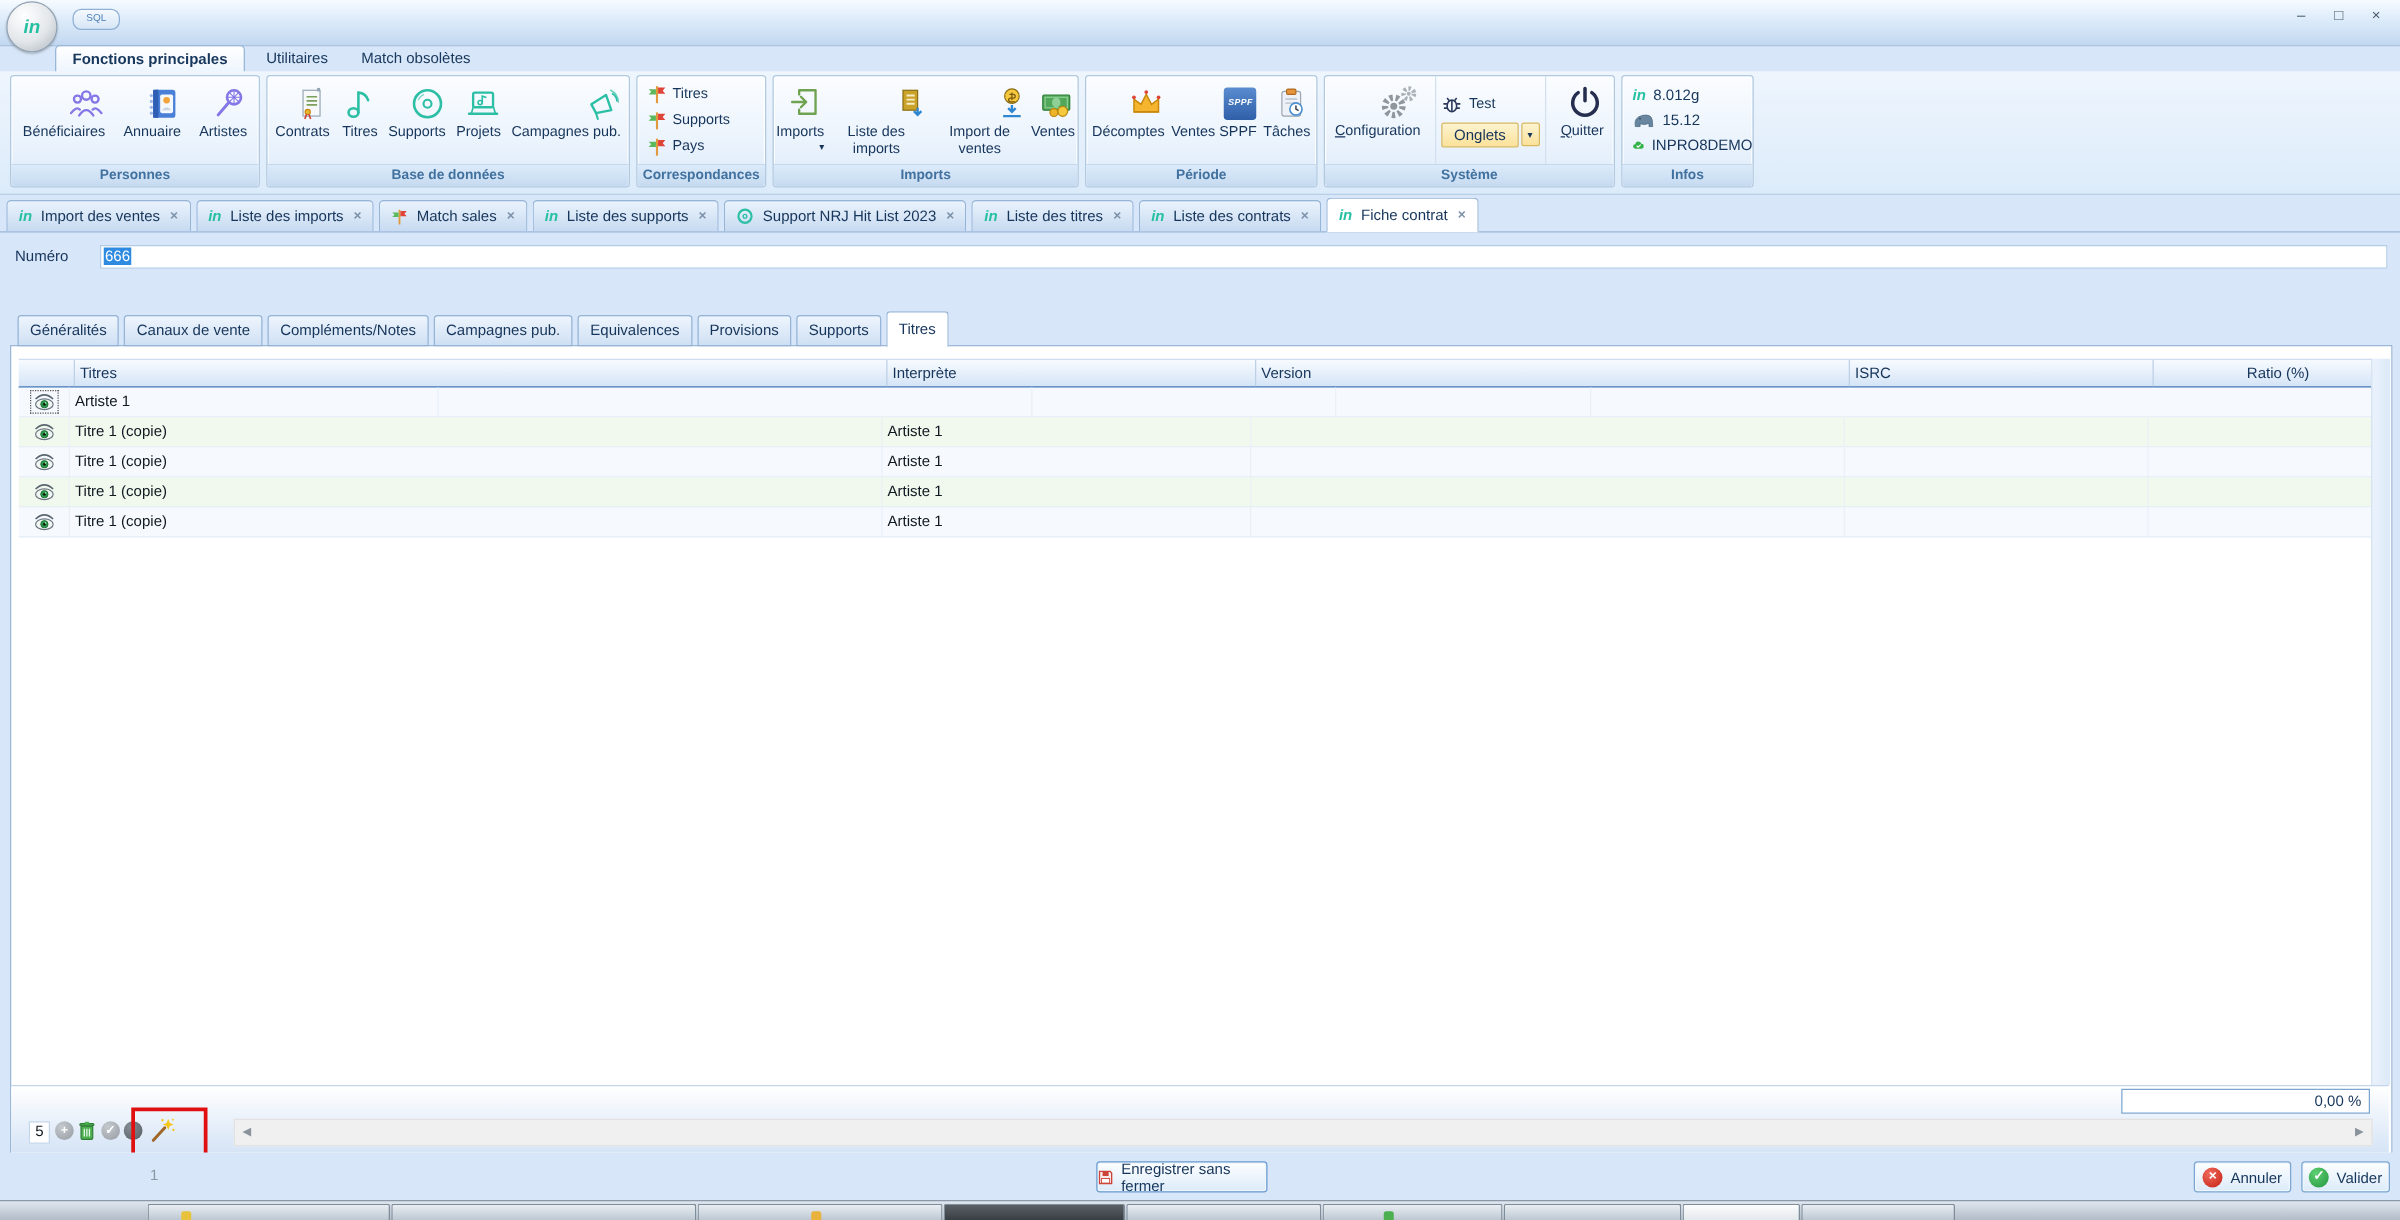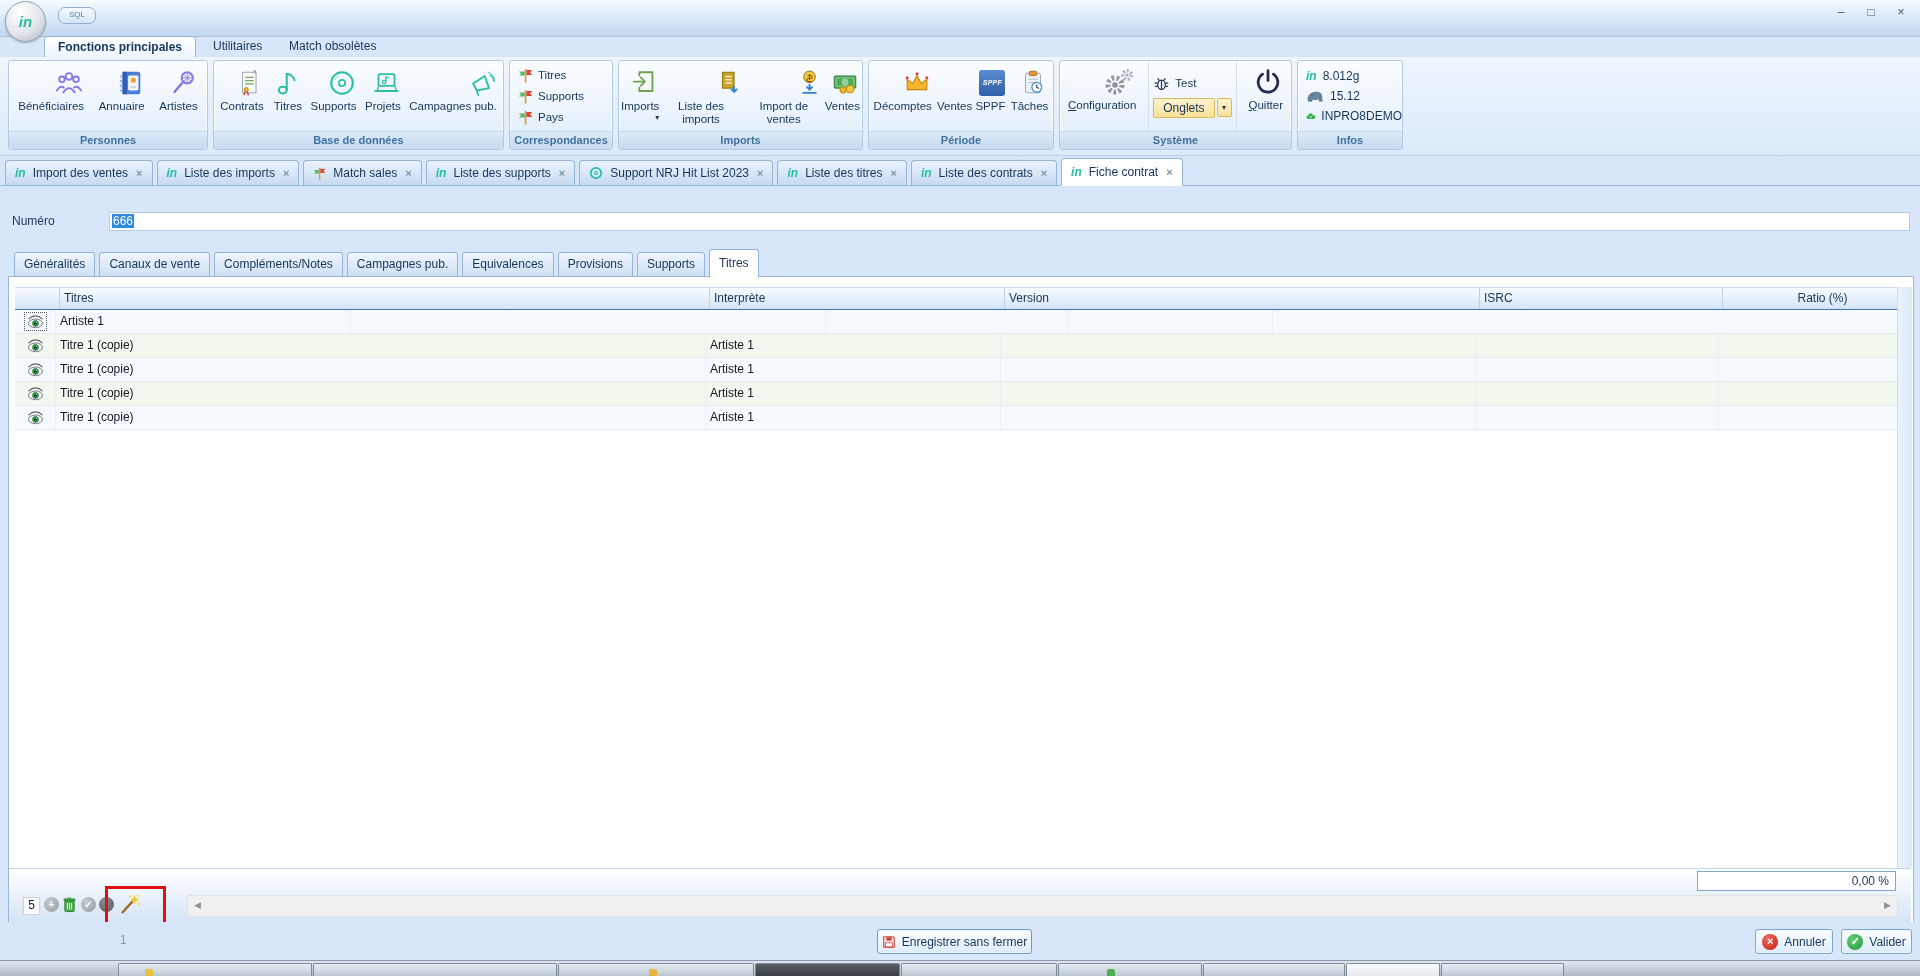--- a/index.html
+++ b/index.html
@@ -65,21 +65,21 @@
     border-radius:4px 4px 0 0;background:linear-gradient(#eaf3fc,#c7daf1);font-size:12px;color:#16355a;white-space:nowrap;}
   .dtab.active{background:#fff;height:26px;margin-bottom:-1px;border-bottom:1px solid #fff;z-index:2;}
   .dtab .x{color:#7e93ab;font-weight:bold;font-size:11px;margin-left:1px;}
   .dtab .inlogo{font-size:12px;}
 
   
   .frow{position:absolute;left:12px;right:10px;height:18px;display:flex;align-items:center;font-size:12px;color:#16355a;}
   .frow .flabel{width:68px;flex:none;}
   .finput{flex:1;height:17px;background:#fff;border:1px solid #b3cce6;line-height:16px;padding-left:2px;color:#101820;}
   .sel{background:#2f8be0;color:#fff;padding:0 1px;}
-  .fr-numero{top:212px;gap:29px;} .fr-nom{top:222px;}
+  .fr-numero{top:196px;} .fr-nom{top:222px;}
 
   
   .subtabs{position:absolute;top:249px;left:14px;height:28px;display:flex;align-items:flex-end;gap:4px;z-index:3;}
   .stab{height:23px;padding:0 9px;line-height:22px;font-size:12px;color:#16355a;border:1px solid #96b4d6;
     border-radius:3px 3px 0 0;background:linear-gradient(#eef5fd,#cfe0f4);white-space:nowrap;}
   .stab.active{background:#fff;height:27px;line-height:26px;margin-bottom:-1px;border-bottom:1px solid #fff;}
 
   
   .panel{position:absolute;top:276px;left:8px;width:1904px;height:646px;background:#fff;border:1px solid #9ab7d8;}
   .thead{position:absolute;top:10px;left:6px;width:1882px;height:21px;display:flex;
@@ -114,21 +114,21 @@
   .hscroll{position:absolute;left:178px;top:26px;width:1709px;height:20px;background:#f0f0f0;border:1px solid #e2e2e2;}
   .hs-arrow{position:absolute;top:4px;font-size:9px;color:#8a939c;}
   .hs-left{left:6px;} .hs-right{right:6px;}
 
   
   .footer{position:absolute;top:922px;left:0;right:0;height:38px;background:#d7e6f8;}
   .pagenum{position:absolute;left:120px;top:11px;font-size:12px;color:#8a97a5;}
   .btn{position:absolute;top:7px;height:25px;border:1px solid #7da7d0;border-radius:3px;
     background:linear-gradient(#fdfeff,#dcebfa);display:flex;align-items:center;justify-content:center;gap:6px;
     font-size:12px;color:#16355a;box-sizing:border-box;box-shadow:0 0 0 1px #eef5fc inset;}
-  .btn-save{left:877px;width:155px;border-color:#6a9cd0;}
+  .btn-save{left:877px;width:137px;border-color:#6a9cd0;}
   .btn-cancel{left:1755px;width:78px;}
   .btn-validate{left:1841px;width:71px;}
   .ci16{width:16px;height:16px;border-radius:50%;display:flex;align-items:center;justify-content:center;
     color:#fff;font-size:11px;font-weight:bold;flex:none;line-height:1;}
   .ci-red{background:radial-gradient(circle at 35% 30%,#f06a5e,#c41f12);}
   .ci-green{background:radial-gradient(circle at 35% 30%,#5fcf74,#23963c);}
 
   
   .taskbar{position:absolute;top:960px;left:0;right:0;height:16px;
     background:linear-gradient(#dfe6ee,#aeb9c5);border-top:1px solid #8a98a8;}

